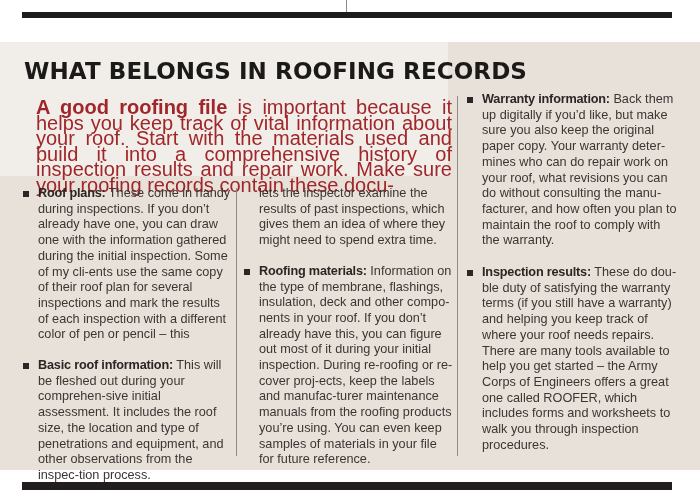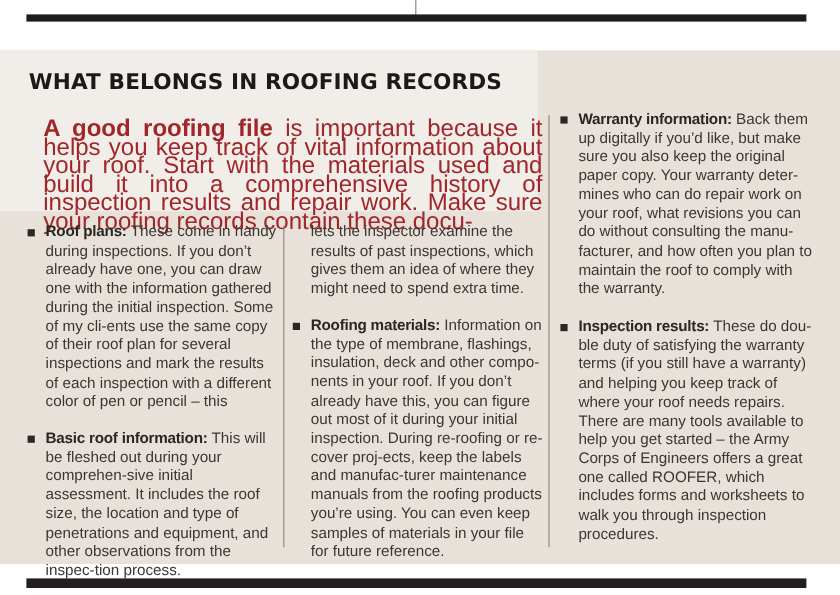--- a/index.html
+++ b/index.html
@@ -10,21 +10,21 @@
   }
   .top-rule { position: absolute; left: 22px; top: 12px; width: 650px; height: 6px; background: #1e1c1d; }
   .top-tick { position: absolute; left: 346px; top: 0; width: 1px; height: 14px; background: #8a8a8a; }
   .bottom-rule { position: absolute; left: 22px; top: 482px; width: 650px; height: 8px; background: #221d1e; }
 
   .panel { position: absolute; left: 0; top: 42px; width: 700px; height: 428px; background: #e8e1d9; }
   .intro-box { position: absolute; left: 0; top: 42px; width: 448px; height: 134px; background: #f1eee9; }
 
   .title {
     position: absolute; left: 24px; top: 58px; margin: 0;
-    font-family: "DejaVu Sans", sans-serif; font-weight: bold; font-size: 18px;
+    font-family: "DejaVu Sans", sans-serif; font-weight: bold; font-size: 23px;
     color: #1b1a19; letter-spacing: 0.1px; white-space: nowrap;
   }
   .intro {
     position: absolute; left: 24px; top: 88px; width: 416px; margin: 12px;
     font-size: 20px; line-height: 15.6px; color: #a1262a; text-align: justify;
   }
   .intro .lead { font-weight: bold; }
 
   .col { position: absolute; font-size: 12.7px; line-height: 15.7px; color: #3a3634; }
   .col1 { left: 22px; top: 186px; width: 212px; }

